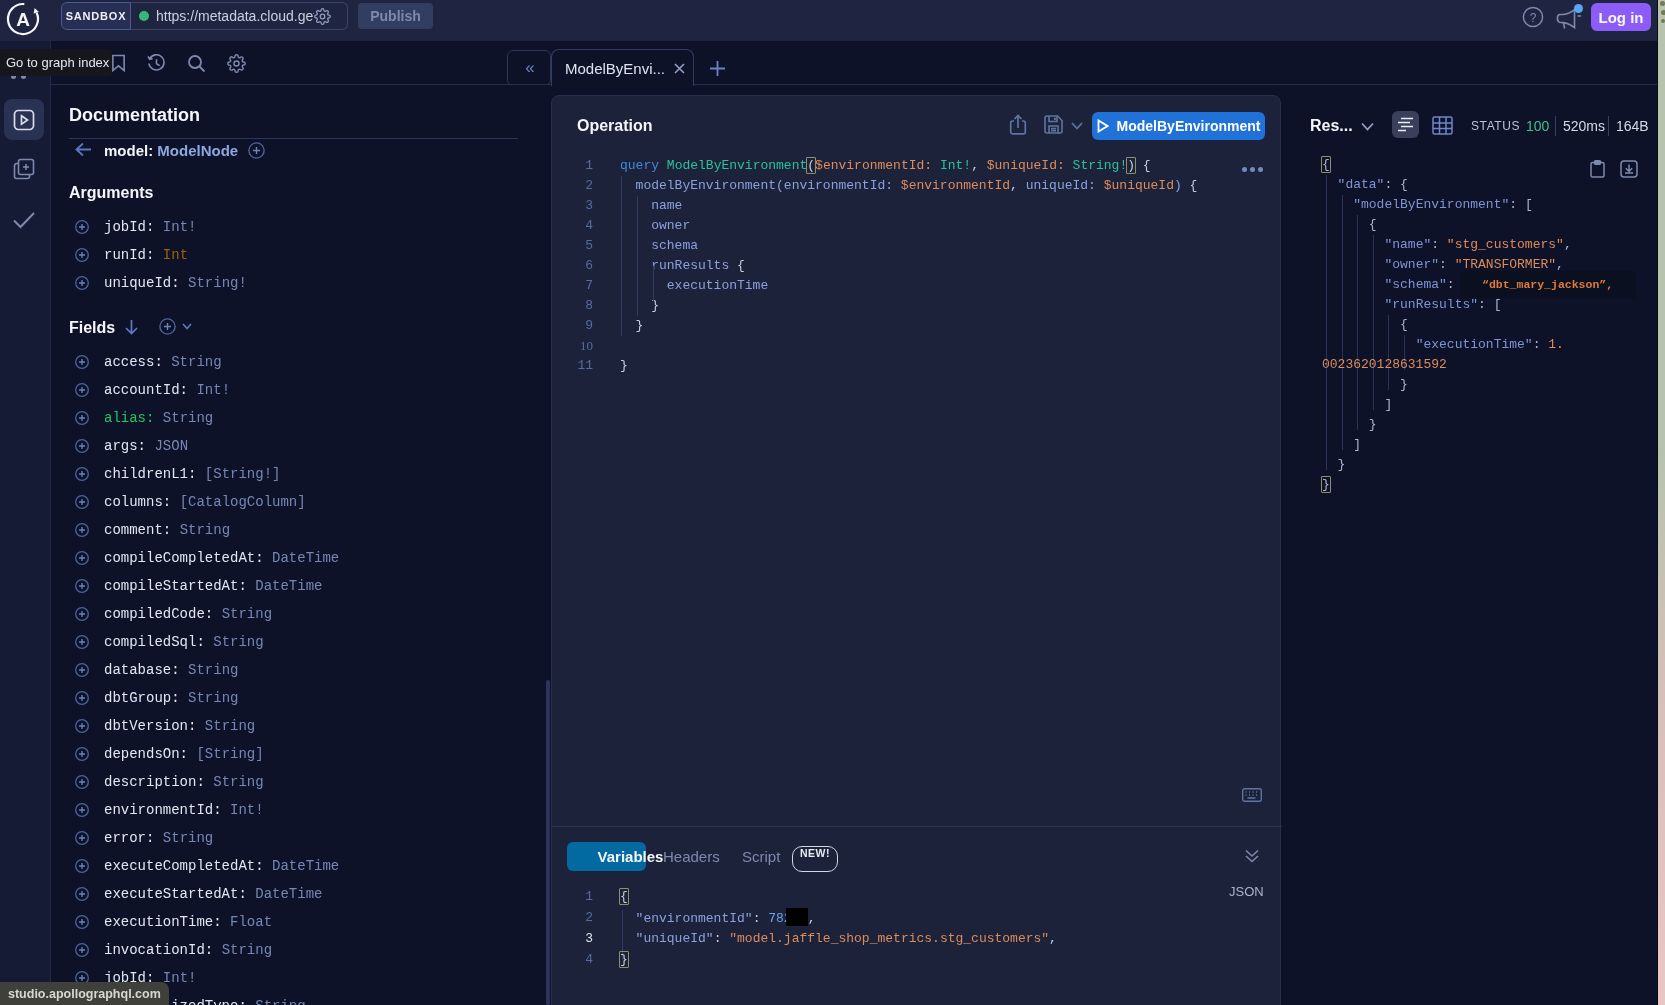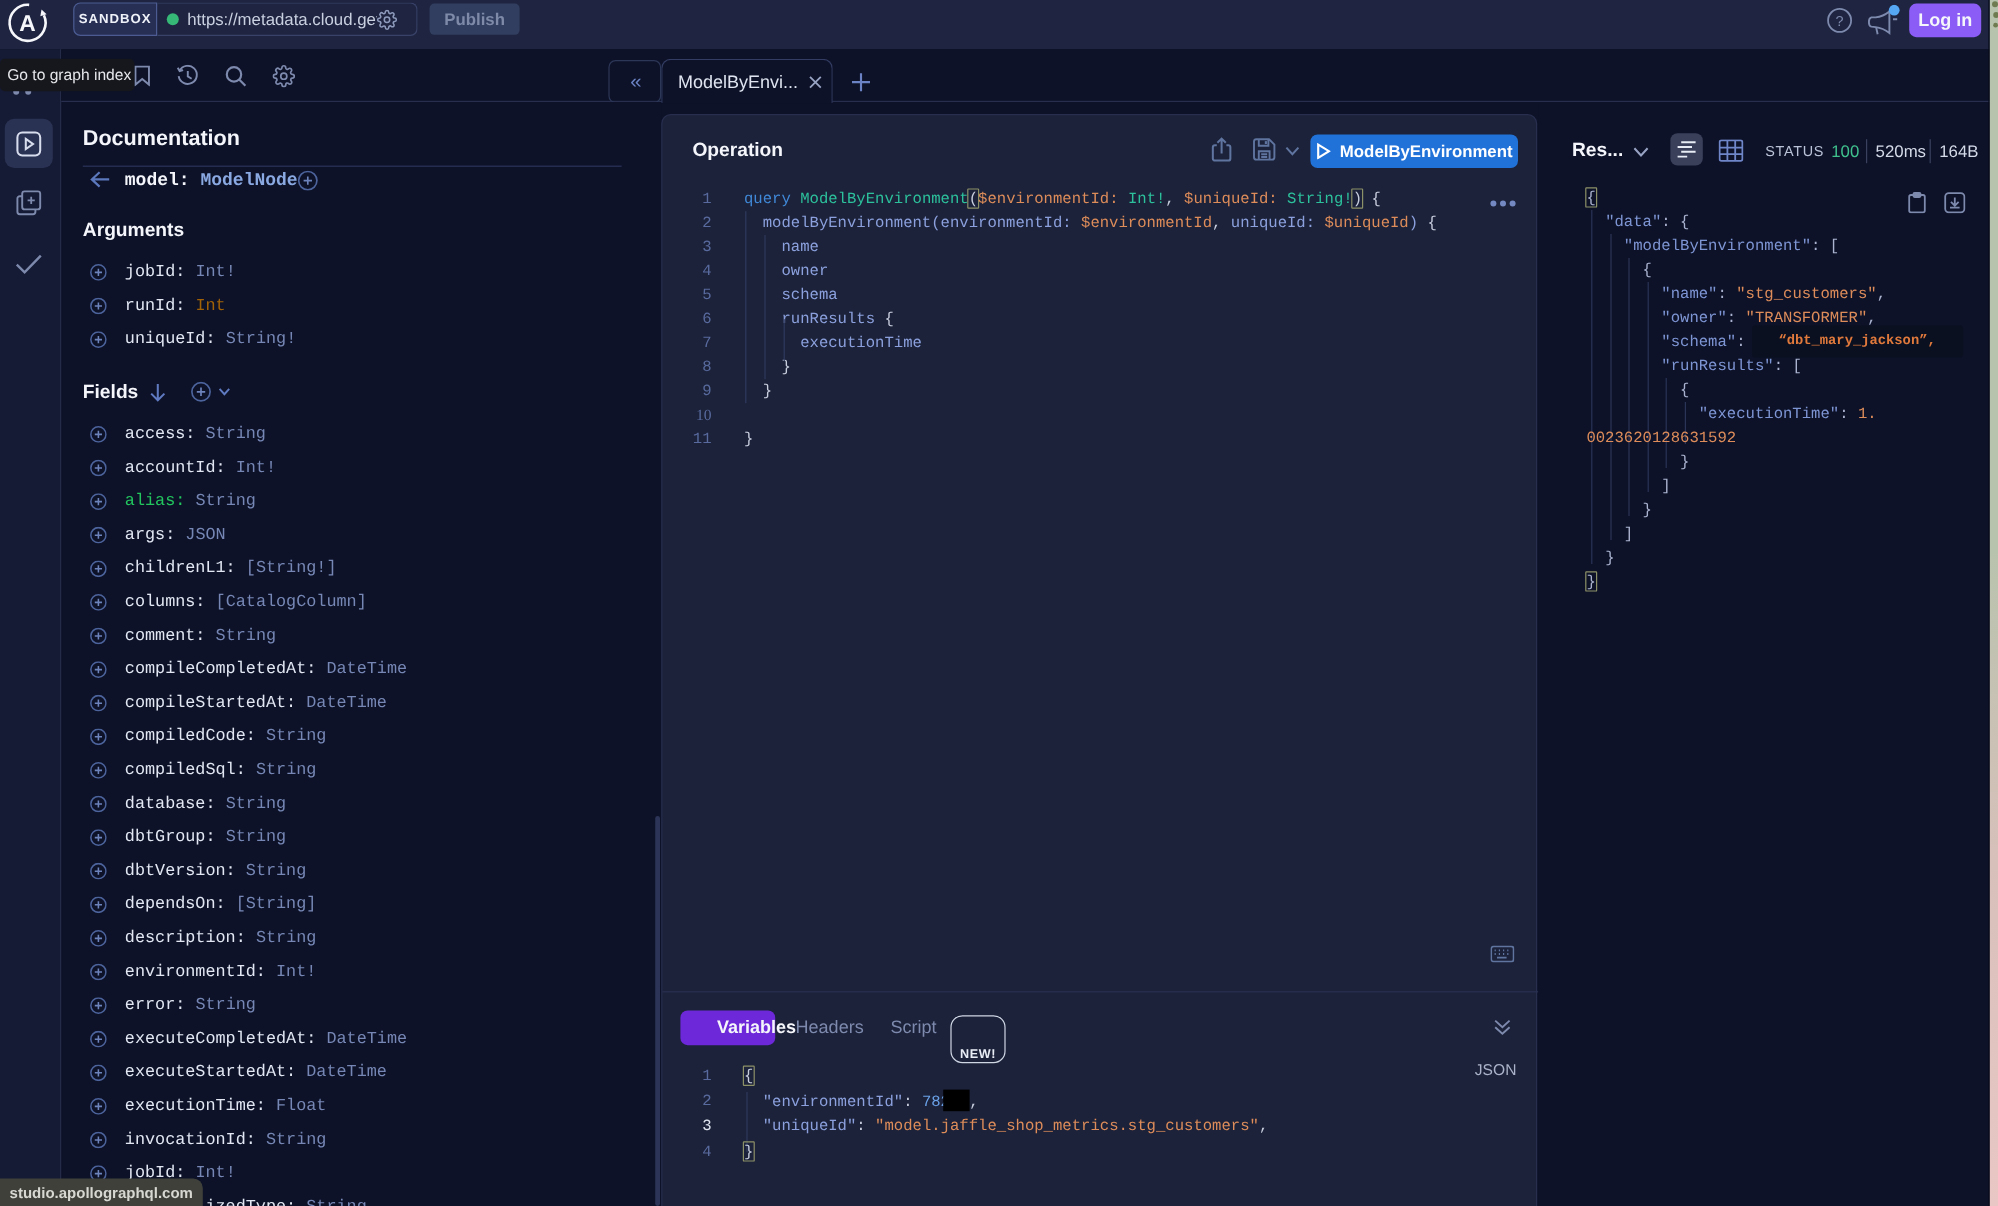--- a/index.html
+++ b/index.html
@@ -104,21 +104,21 @@
     <path d="M8.5 1 V16 M1 8.5 H16"></path>
   </svg>
 
 <div class="abs" id="docpanel" style="left:52px;top:85px;width:499px;height:920px;background:#0d1228;overflow:hidden;">
 
   <div class="abs" style="left:17px;top:20px;font-size:18px;font-weight:bold;color:#f4f6fb;">Documentation</div>
   <div class="abs" style="left:17px;top:53px;width:449px;border-top:1px solid #2b345a;"></div>
   <svg class="abs" style="left:23px;top:57px;" width="17" height="15" viewBox="0 0 17 15" fill="none" stroke="#5c78bd" stroke-width="1.8">
       <path d="M8 1.5 L1.5 7.5 L8 13.5 M1.5 7.5 H16"></path>
     </svg>
-  <div class="abs" style="left:52px;top:57px;font-size:15px;font-family:Liberation Mono, monospace;"><span style="font-weight:bold;color:#f4f6fb;">model:</span> <span style="font-weight:bold;color:#8aa9e2;">ModelNode</span></div>
+  <div class="abs" style="left:52px;top:57px;font-size:15px;"><span style="font-weight:bold;color:#f4f6fb;">model:</span> <span style="font-weight:bold;color:#8aa9e2;">ModelNode</span></div>
   <svg class="abs" style="left:196px;top:57px;" width="17" height="17" viewBox="0 0 17 17" fill="none">
       <circle cx="8.5" cy="8.5" r="7.6" stroke="#4c639c" stroke-width="1.4"></circle>
       <path d="M8.5 5 V12 M5 8.5 H12" stroke="#6d83bb" stroke-width="1.4"></path>
     </svg>
   <div class="abs" style="left:17px;top:99px;font-size:16px;font-weight:bold;color:#f4f6fb;">Arguments</div>
   <div class="abs" style="left:17px;top:234px;font-size:16px;font-weight:bold;color:#f4f6fb;">Fields</div>
   <svg class="abs" style="left:72px;top:234px;" width="15" height="16" viewBox="0 0 15 16" fill="none" stroke="#5f7ac0" stroke-width="1.7">
       <path d="M7.5 1 V14 M2 9 L7.5 14.5 L13 9"></path>
     </svg>
   <svg class="abs" style="left:107px;top:233px;" width="17" height="17" viewBox="0 0 17 17" fill="none">
@@ -326,26 +326,26 @@
   <div class="abs" style="left:85px;top:100px;width:1px;height:120px;background:#2e3a5e;"></div>
   <div class="abs" style="left:101px;top:170px;width:1px;height:35px;background:#2e3a5e;"></div>
 
   <svg class="abs" style="left:690px;top:692px;" width="20" height="14" viewBox="0 0 20 14" fill="none" stroke="#5f749f" stroke-width="1.4">
     <rect x="0.7" y="0.7" width="18.6" height="12.6" rx="2"></rect>
     <path d="M3.5 4 h1 M7 4 h1 M10.5 4 h1 M14 4 h1 M3.5 7 h1 M7 7 h1 M10.5 7 h1 M14 7 h1 M5.5 10 h8" stroke-width="1.5"></path>
   </svg>
 
   <div class="abs" style="left:0;top:730px;width:730px;border-top:1px solid #2a3152;"></div>
 
-  <div class="abs" style="left:15px;top:746px;width:79px;height:29px;background:#6d28d9;border-radius:6px;display:flex;align-items:center;justify-content:center;padding-left:48px;">
+  <div class="abs" style="left:15px;top:746px;width:79px;height:29px;background:#0369a1;border-radius:6px;display:flex;align-items:center;justify-content:center;padding-left:48px;">
     <span style="font-size:15px;font-weight:bold;color:#f4f6fb;">Variables</span>
   </div>
   <div class="abs" style="left:111px;top:752px;font-size:15px;color:#7d89ad;">Headers</div>
   <div class="abs" style="left:190px;top:752px;font-size:15px;color:#7d89ad;">Script</div>
-  <div class="abs" style="left:240px;top:750px;width:46px;height:40px;border:1.5px solid #cfd6e4;border-radius:10px;display:flex;align-items:flex-end;justify-content:center;">
+  <div class="abs" style="left:240px;top:750px;width:46px;height:26px;border:1.5px solid #cfd6e4;border-radius:10px;display:flex;align-items:flex-start;justify-content:center;">
     <span style="font-size:10.5px;font-weight:bold;color:#e8ecf5;letter-spacing:0.5px;">NEW!</span>
   </div>
   <svg class="abs" style="left:692px;top:752px;" width="16" height="16" viewBox="0 0 16 16" fill="none" stroke="#7d89ad" stroke-width="1.6">
     <path d="M2 2.5 L8 8 L14 2.5 M2 8 L8 13.5 L14 8"></path>
   </svg>
   <div class="abs" style="left:677px;top:788px;font-size:13px;color:#aab3c9;">JSON</div>
 
   <div class="abs" style="left:70px;top:814px;width:1px;height:50px;background:#2e3a5e;"></div>
   <div id="varlines">
       <div class="abs mono" style="left:0;top:791px;width:41px;text-align:right;color:#586a9e;">1</div>

